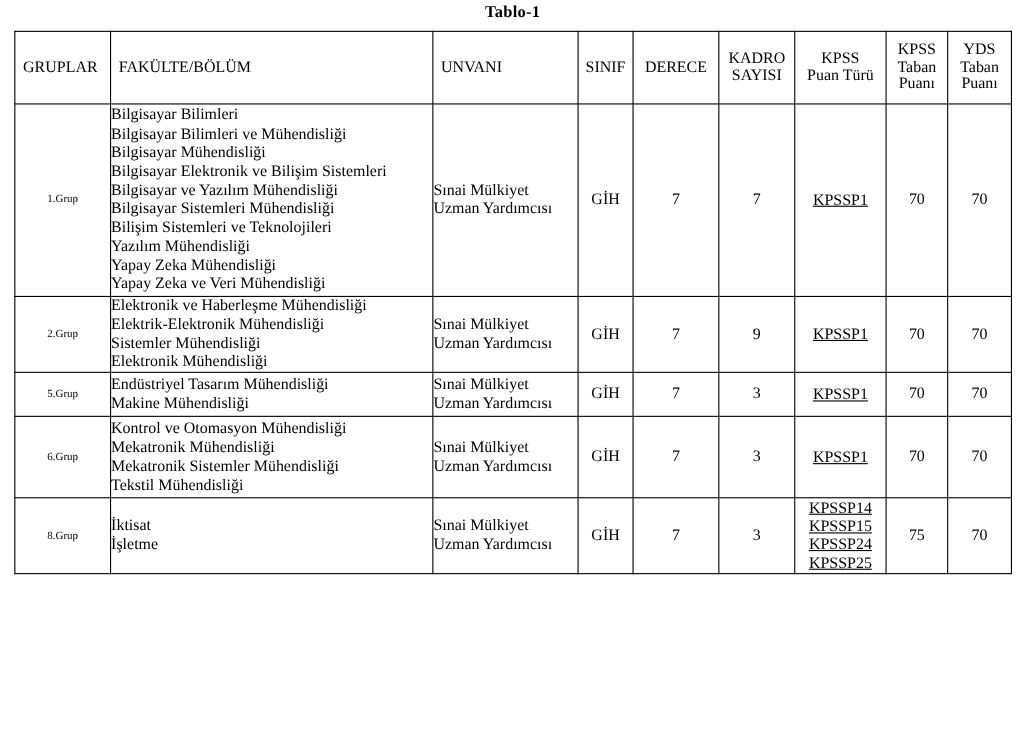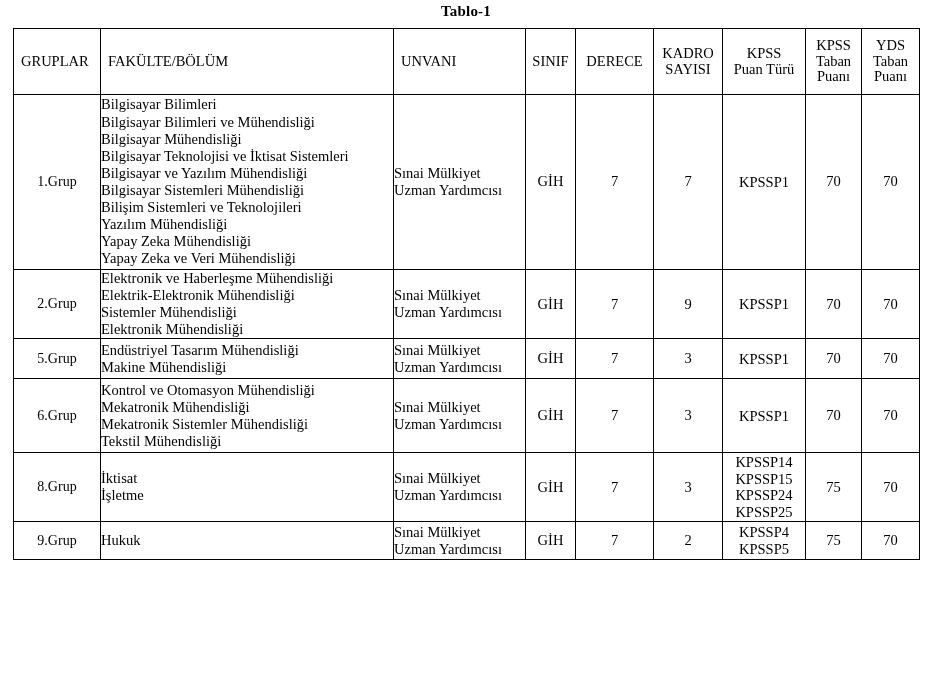--- a/index.html
+++ b/index.html
@@ -73,21 +73,21 @@
   }
   thead .hdr-line { display: block; }
 
   tbody td {
     font-size: 14.5px;
     line-height: 1.18;
   }
   td.grup {
     font-weight: bold;
     text-align: center;
-    font-size: 14px;
+    font-size: 10px;
   }
   td.fakulte {
     font-weight: bold;
     text-align: left;
     padding-left: 7px;
   }
   td.fakulte .ln { display: block; white-space: nowrap; }
   td.unvan {
     text-align: left;
     padding-left: 6px;
@@ -95,20 +95,21 @@
     line-height: 1.2;
   }
   td.unvan .ln { display: block; white-space: nowrap; }
   td.sinif, td.derece, td.kadro, td.kpsstaban, td.ydstaban {
     text-align: center;
   }
   td.puanturu {
     text-align: center;
     font-weight: bold;
     line-height: 1.16;
+    text-decoration: underline;
   }
   td.puanturu .ln { display: block; }
   td.sinif { font-weight: bold; }
 </style>
 </head>
 <body>
 
 <div class="page">
 
   <div class="doc-title">Tablo-1</div>
@@ -153,21 +154,21 @@
           </th>
         </tr>
       </thead>
       <tbody id="table-body">
           <tr style="height: 175px;">
             <td class="grup">1.Grup</td>
             <td class="fakulte">
               <span class="ln">Bilgisayar Bilimleri</span>
               <span class="ln">Bilgisayar Bilimleri ve Mühendisliği</span>
               <span class="ln">Bilgisayar Mühendisliği</span>
-              <span class="ln">Bilgisayar Teknolojisi ve İktisat Sistemleri</span>
+              <span class="ln">Bilgisayar Elektronik ve Bilişim Sistemleri</span>
               <span class="ln">Bilgisayar ve Yazılım Mühendisliği</span>
               <span class="ln">Bilgisayar Sistemleri Mühendisliği</span>
               <span class="ln">Bilişim Sistemleri ve Teknolojileri</span>
               <span class="ln">Yazılım Mühendisliği</span>
               <span class="ln">Yapay Zeka Mühendisliği</span>
               <span class="ln">Yapay Zeka ve Veri Mühendisliği</span>
             </td>
             <td class="unvan">
               <span class="ln">Sınai Mülkiyet</span>
               <span class="ln">Uzman Yardımcısı</span>
@@ -257,36 +258,17 @@
             <td class="kadro">3</td>
             <td class="puanturu">
               <span class="ln">KPSSP14</span>
               <span class="ln">KPSSP15</span>
               <span class="ln">KPSSP24</span>
               <span class="ln">KPSSP25</span>
             </td>
             <td class="kpsstaban">75</td>
             <td class="ydstaban">70</td>
           </tr>
-          <tr style="height: 38px;">
-            <td class="grup">9.Grup</td>
-            <td class="fakulte">
-              <span class="ln">Hukuk</span>
-            </td>
-            <td class="unvan">
-              <span class="ln">Sınai Mülkiyet</span>
-              <span class="ln">Uzman Yardımcısı</span>
-            </td>
-            <td class="sinif">GİH</td>
-            <td class="derece">7</td>
-            <td class="kadro">2</td>
-            <td class="puanturu">
-              <span class="ln">KPSSP4</span>
-              <span class="ln">KPSSP5</span>
-            </td>
-            <td class="kpsstaban">75</td>
-            <td class="ydstaban">70</td>
-          </tr>
         </tbody>
     </table>
   </div>
 
 </div>
 
 </body></html>

